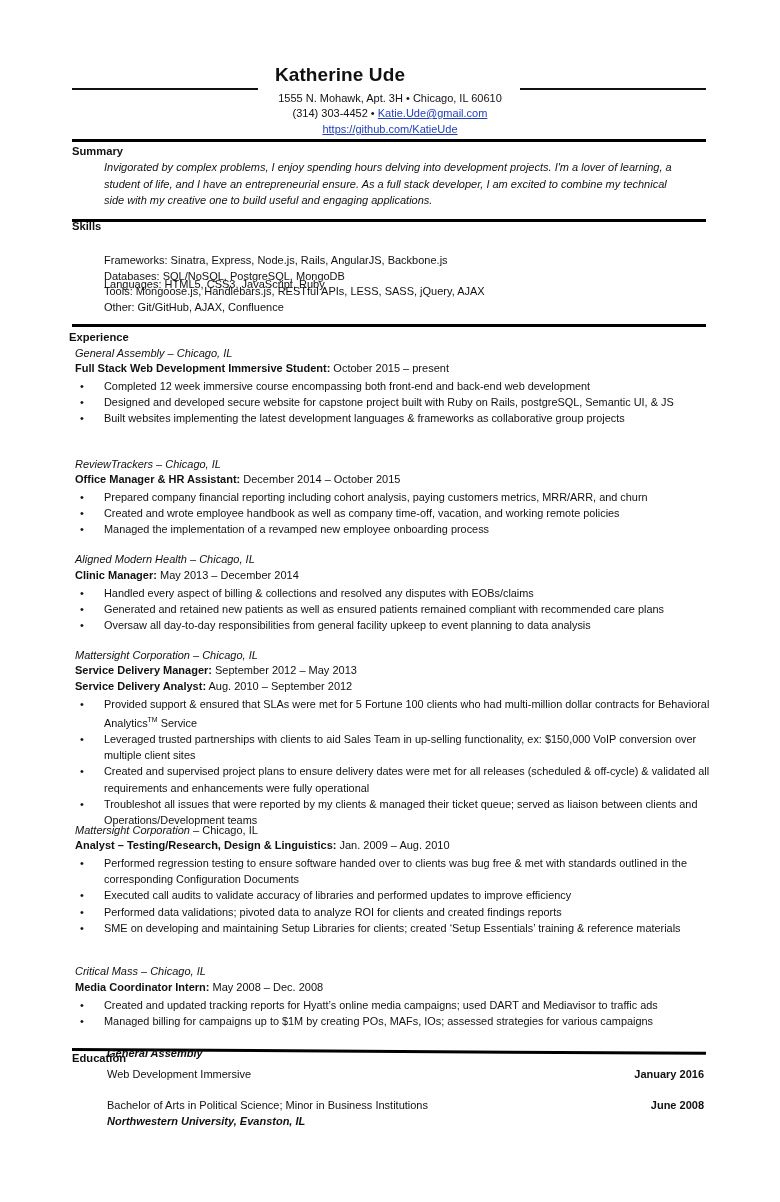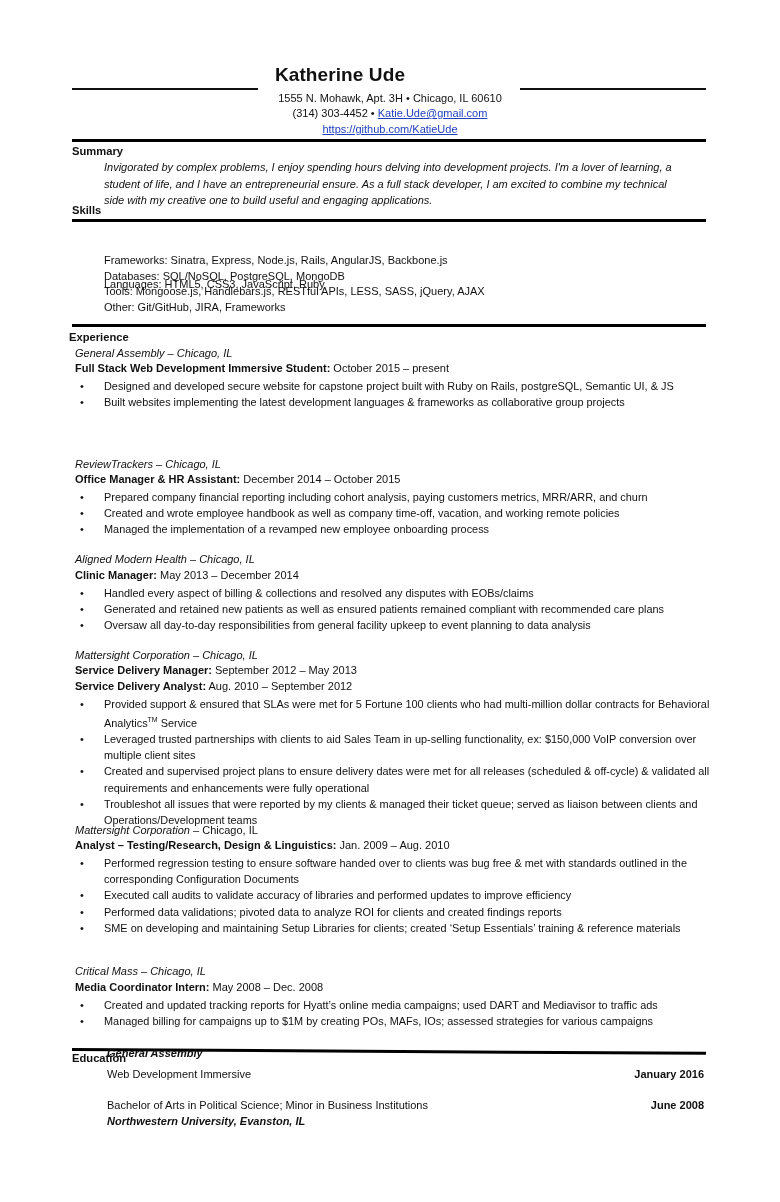--- a/index.html
+++ b/index.html
@@ -57,33 +57,34 @@
   <div class="abs rule-thick" style="left:72px; top:139px; width:634px;"></div>
 
   <div class="abs sec-head" style="top:145px;">Summary</div>
   <div class="abs summary" style="top:159px;">
     <div>Invigorated by complex problems, I enjoy spending hours delving into development projects. I'm a lover of learning, a</div>
     <div>student of life, and I have an entrepreneurial ensure. As a full stack developer, I am excited to combine my technical</div>
     <div>side with my creative one to build useful and engaging applications.</div>
   </div>
   <div class="abs rule-thick" style="left:72px; top:219px; width:634px;"></div>
 
-  <div class="abs sec-head" style="top:204px;">Skills</div>
+  <div class="abs sec-head" style="top:220px;">Skills</div>
   <div class="abs skill-line" style="top:237px;margin-top:40px;">Languages: HTML5, CSS3, JavaScript, Ruby</div>
   <div class="abs skill-line" style="top:253px;">Frameworks: Sinatra, Express, Node.js, Rails, AngularJS, Backbone.js</div>
   <div class="abs skill-line" style="top:269px;">Databases: SQL/NoSQL, PostgreSQL, MongoDB</div>
   <div class="abs skill-line" style="top:284px;">Tools: Mongoose.js, Handlebars.js, RESTful APIs, LESS, SASS, jQuery, AJAX</div>
-  <div class="abs skill-line" style="top:300px;">Other: Git/GitHub, JIRA, Frameworks</div>
+  <div class="abs skill-line" style="top:300px;">Other: Git/GitHub, AJAX, Confluence</div>
   <div class="abs rule-thick" style="left:72px; top:324px; width:634px;"></div>
 
   <div class="abs sec-head" style="top:331px; left:69px;">Experience</div>
 
   <div class="abs company" style="top:347px;">General Assembly – Chicago, IL</div>
   <div class="abs role" style="top:362px;"><b>Full Stack Web Development Immersive Student:</b><span> October 2015 – present</span></div>
   <ul class="abs bullets" style="top:378px;">
+    <li>Completed 12 week immersive course encompassing both front-end and back-end web development</li>
     <li>Designed and developed secure website for capstone project built with Ruby on Rails, postgreSQL, Semantic UI, &amp; JS</li>
     <li>Built websites implementing the latest development languages &amp; frameworks as collaborative group projects</li>
   </ul>
 
   <div class="abs company" style="top:458px;">ReviewTrackers – Chicago, IL</div>
   <div class="abs role" style="top:473px;"><b>Office Manager &amp; HR Assistant:</b><span> December 2014 – October 2015</span></div>
   <ul class="abs bullets" style="top:489px;">
     <li>Prepared company financial reporting including cohort analysis, paying customers metrics, MRR/ARR, and churn</li>
     <li>Created and wrote employee handbook as well as company time-off, vacation, and working remote policies</li>
     <li>Managed the implementation of a revamped new employee onboarding process</li>

